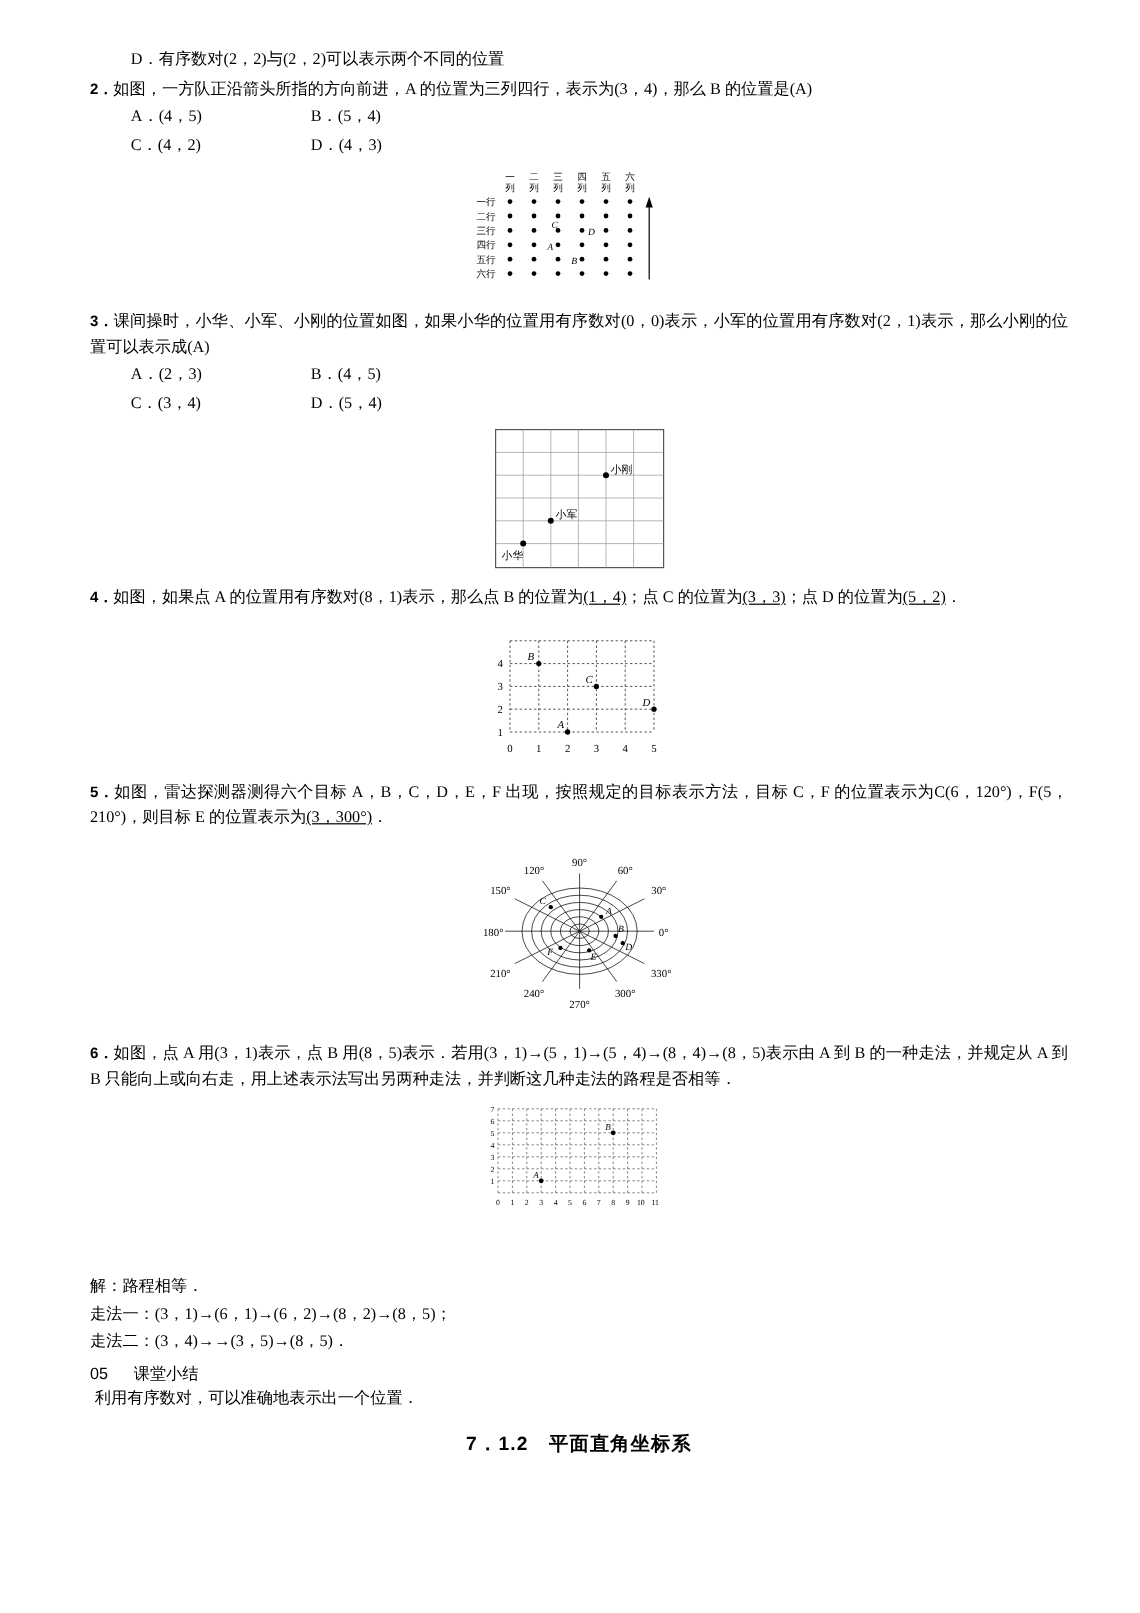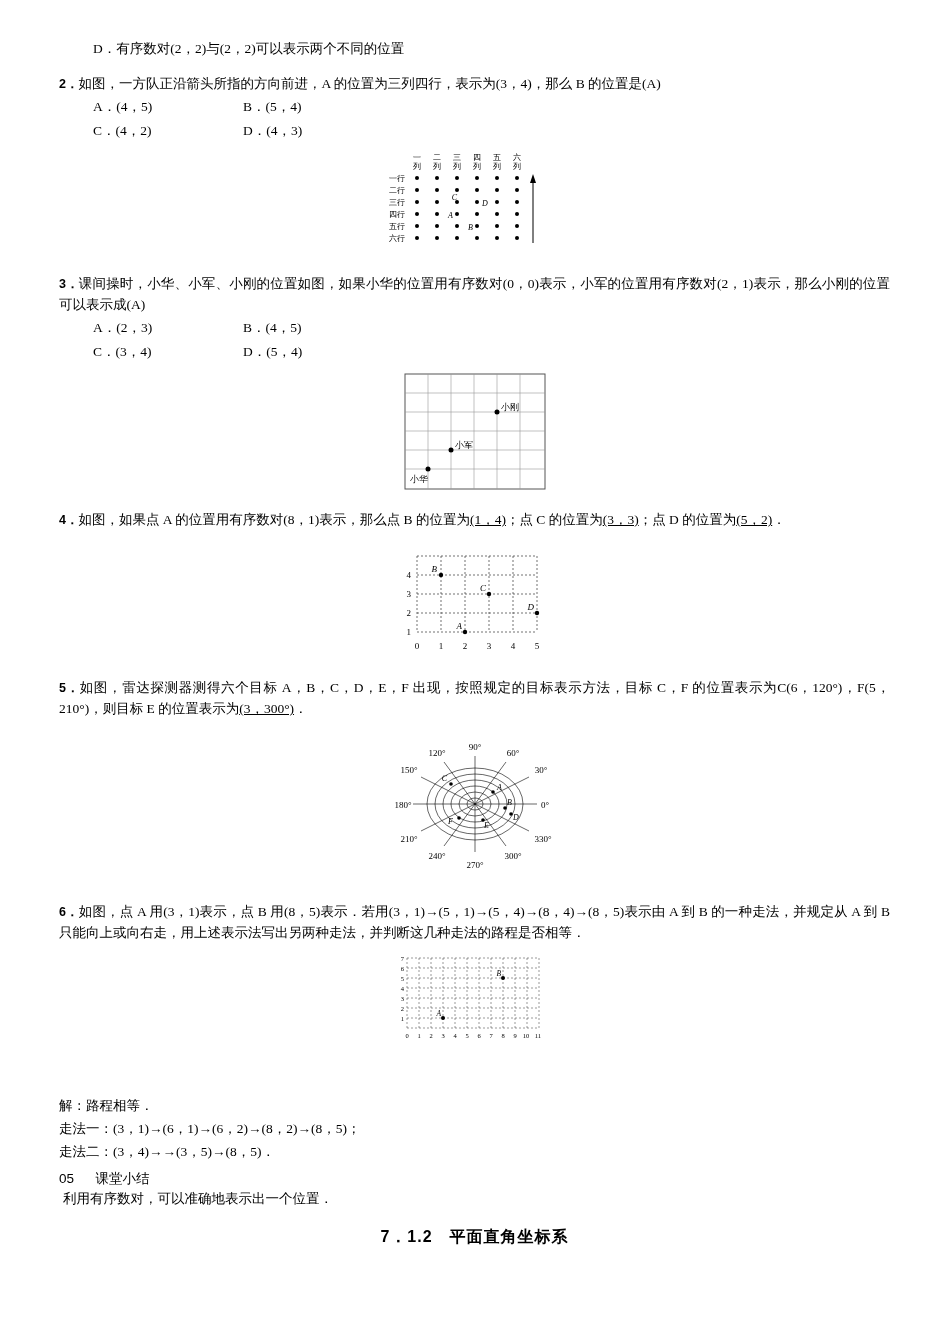--- a/index.html
+++ b/index.html
@@ -10,24 +10,24 @@
     color:#000;
     font-size:13.5px;
     position:relative;
     overflow:hidden;
   }
   .page{
     position:absolute;
     left:0;top:0;
     width:950px;height:1344px;
     box-sizing:border-box;
-    padding:40px 60px 20px 59px;
+    padding:40px 60px 20px 75px;
   }
   .q{margin-bottom:6px;}
-  .qtext{line-height:1.55;text-align:justify;margin-top:16px;}
+  .qtext{line-height:1.55;text-align:justify;}
   .num{font-weight:bold;font-family:"Liberation Sans",sans-serif;font-size:12.5px;}
   .indent{padding-left:34px;}
   .opts{display:flex;padding-left:34px;line-height:1.75;}
   .opt{width:150px;}
   .u{text-decoration:underline;}
   .fig{display:flex;justify-content:center;margin:6px 0 10px 0;}
   .footer{
     text-align:center;
     font-family:"Liberation Sans",sans-serif;
     font-weight:bold;

